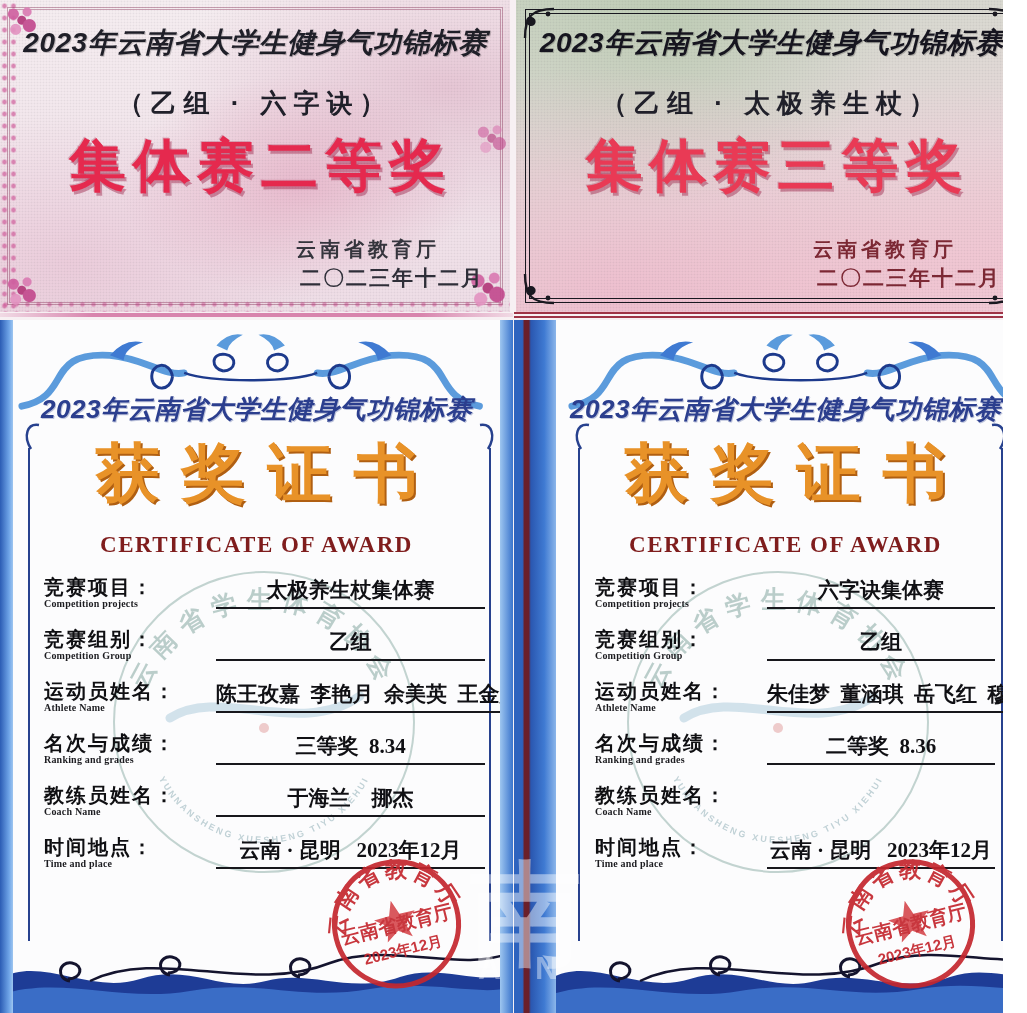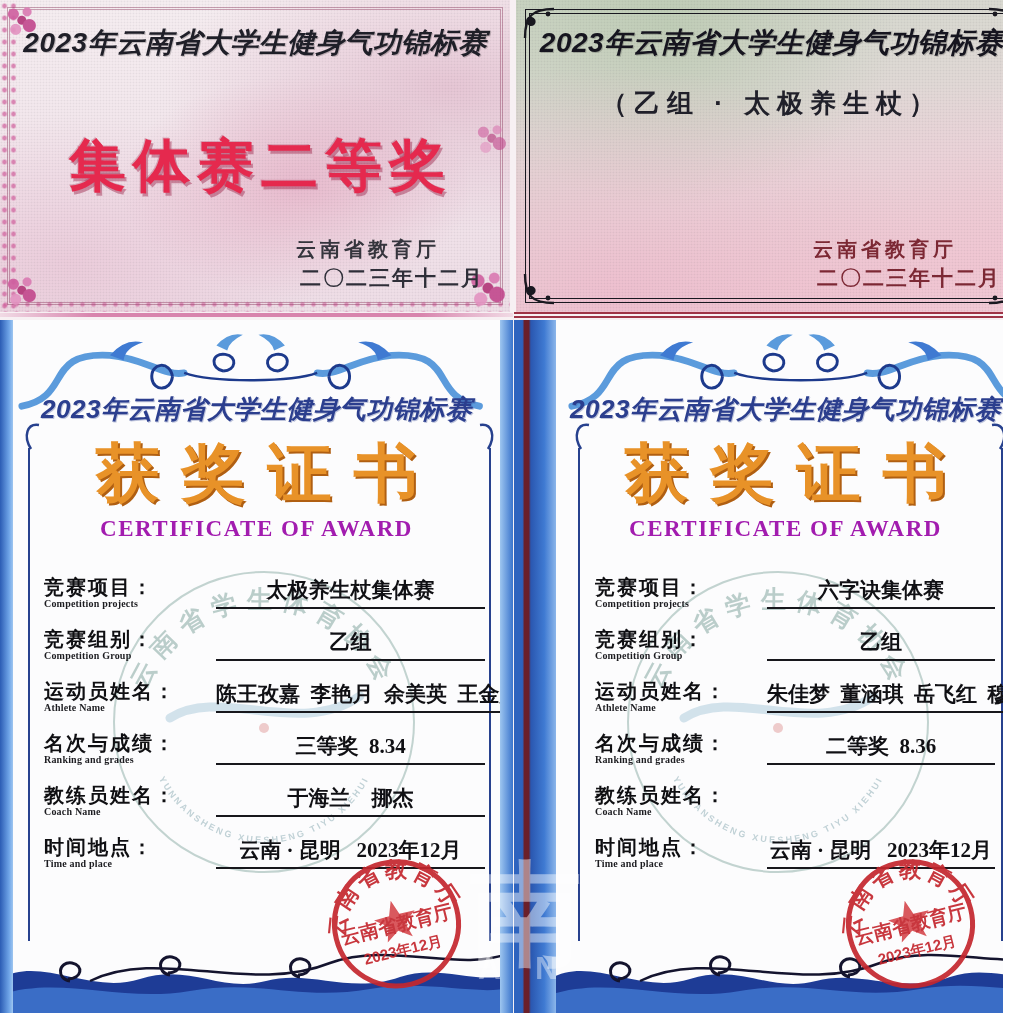--- a/index.html
+++ b/index.html
@@ -94,22 +94,22 @@
   .cert-r .flourish-bottom { left:36px; right:0; }
 
   .c-title { position:absolute; top:72px; left:0; right:0; text-align:center; z-index:2;
     font-size:26px; font-weight:900; font-style:italic; color:#2b3e8e; letter-spacing:.5px;
     text-shadow:1px 1px 0 rgba(43,62,142,.3); }
   .cert-r .c-title { left:30px; }
   .c-heading { position:absolute; top:110px; left:0; right:0; text-align:center; z-index:2;
     font-family:"Liberation Serif", serif; font-size:64px; font-weight:900; color:#e89228;
     letter-spacing:22px; margin-left:22px; text-shadow:2px 2px 0 #b05f12; }
   .cert-r .c-heading { left:30px; }
-  .c-heading-en { position:absolute; top:196px; left:0; right:0; text-align:center; z-index:2;
-    font-family:"Liberation Serif", serif; font-size:23px; font-weight:700; color:#a21caf; letter-spacing:1.5px; }
+  .c-heading-en { position:absolute; top:212px; left:0; right:0; text-align:center; z-index:2;
+    font-family:"Liberation Serif", serif; font-size:23px; font-weight:700; color:#7f1d1d; letter-spacing:1.5px; }
   .cert-r .c-heading-en { left:30px; }
 
   .fields { position:absolute; top:250px; z-index:4; }
   .cert-l .fields { left:44px; right:28px; }
   .cert-r .fields { left:81px; right:32px; }
   .frow { display:flex; align-items:flex-end; height:39px; margin-bottom:13px; }
   .flabel { width:170px; flex:none; }
   .flabel .cn { font-family:"Liberation Serif", serif; font-size:20px; font-weight:700; color:#0f0f12; letter-spacing:2px; line-height:1.05; white-space:nowrap; }
   .flabel .en { font-family:"Liberation Serif", serif; font-size:10px; font-weight:700; color:#1c1c20; letter-spacing:.2px; }
   .fvalue { flex:1; margin-left:2px; text-align:center; border-bottom:2.5px solid #17171c;
@@ -133,20 +133,21 @@
   <div class="plaque plaque-l">
     <div class="grain"></div>
     <div class="lace-left"></div>
     <div class="lace-bottom"></div>
     <div class="frame-l"></div>
     <div class="rose" style="left:2px; top:2px;"></div>
     <div class="rose" style="left:2px; bottom:2px;"></div>
     <div class="rose" style="right:4px; bottom:4px; transform:scale(1.2);"></div>
     <div class="rose" style="right:0px; top:120px; opacity:.6;"></div>
     <div class="p-title">2023年云南省大学生健身气功锦标赛</div>
+    <div class="p-sub">（乙组 · 六字诀）</div>
     <div class="p-award">集体赛二等奖</div>
     <div class="p-issuer">云南省教育厅</div>
     <div class="p-date">二〇二三年十二月</div>
   </div>
 
   <div class="plaque plaque-r">
     <div class="grain"></div>
     <div class="frame-r-outer">
       <div class="frame-r-inner"></div>
     </div>
@@ -165,20 +166,21 @@
       <path d="M8,20 c-6,-2 -5,-11 2,-9 c6,2 4,10 -2,9" fill="#191820"></path>
       <circle cx="26" cy="8" r="2.4" fill="#191820"></circle>
     </svg>
     <svg class="corn" style="right:6px; bottom:6px; transform:scale(-1,-1);" viewBox="0 0 36 36">
       <path d="M3,32 C3,10 10,3 32,3" fill="none" stroke="#191820" stroke-width="2.4"></path>
       <path d="M8,20 c-6,-2 -5,-11 2,-9 c6,2 4,10 -2,9" fill="#191820"></path>
       <circle cx="26" cy="8" r="2.4" fill="#191820"></circle>
     </svg>
     <div class="p-title">2023年云南省大学生健身气功锦标赛</div>
     <div class="p-sub">（乙组 · 太极养生杖）</div>
+    <div class="p-award">集体赛三等奖</div>
     <div class="p-issuer">云南省教育厅</div>
     <div class="p-date">二〇二三年十二月</div>
   </div>
 
   <div class="sep-l"></div>
   <div class="sep-r"></div>
 
   <div class="cert cert-l">
     <div class="band band-left"></div>
     <div class="band band-right"></div>

